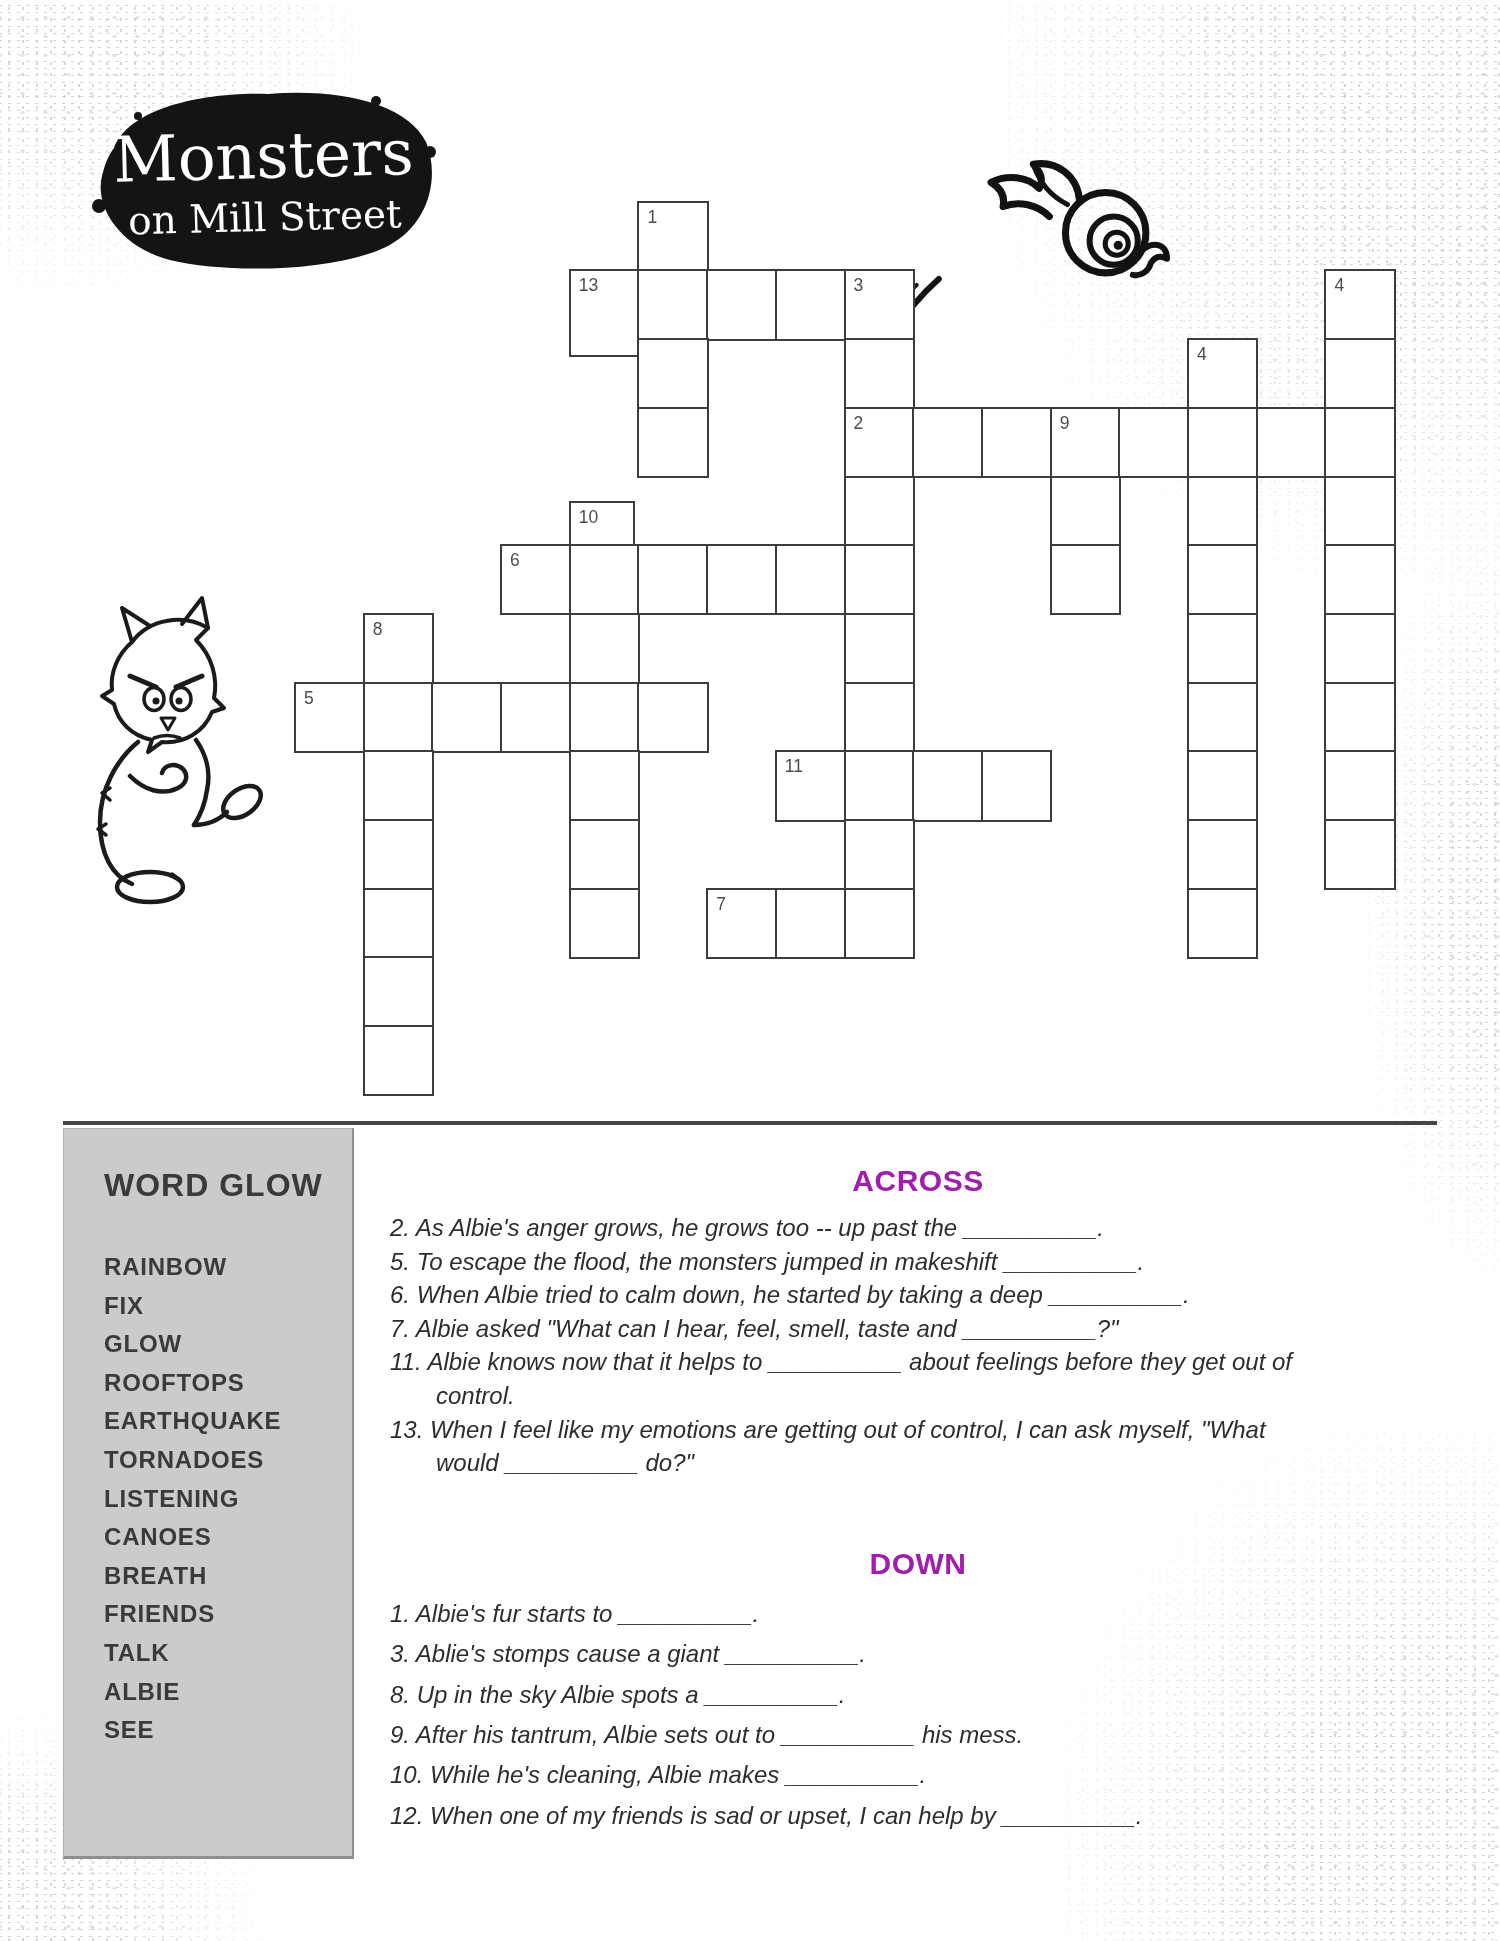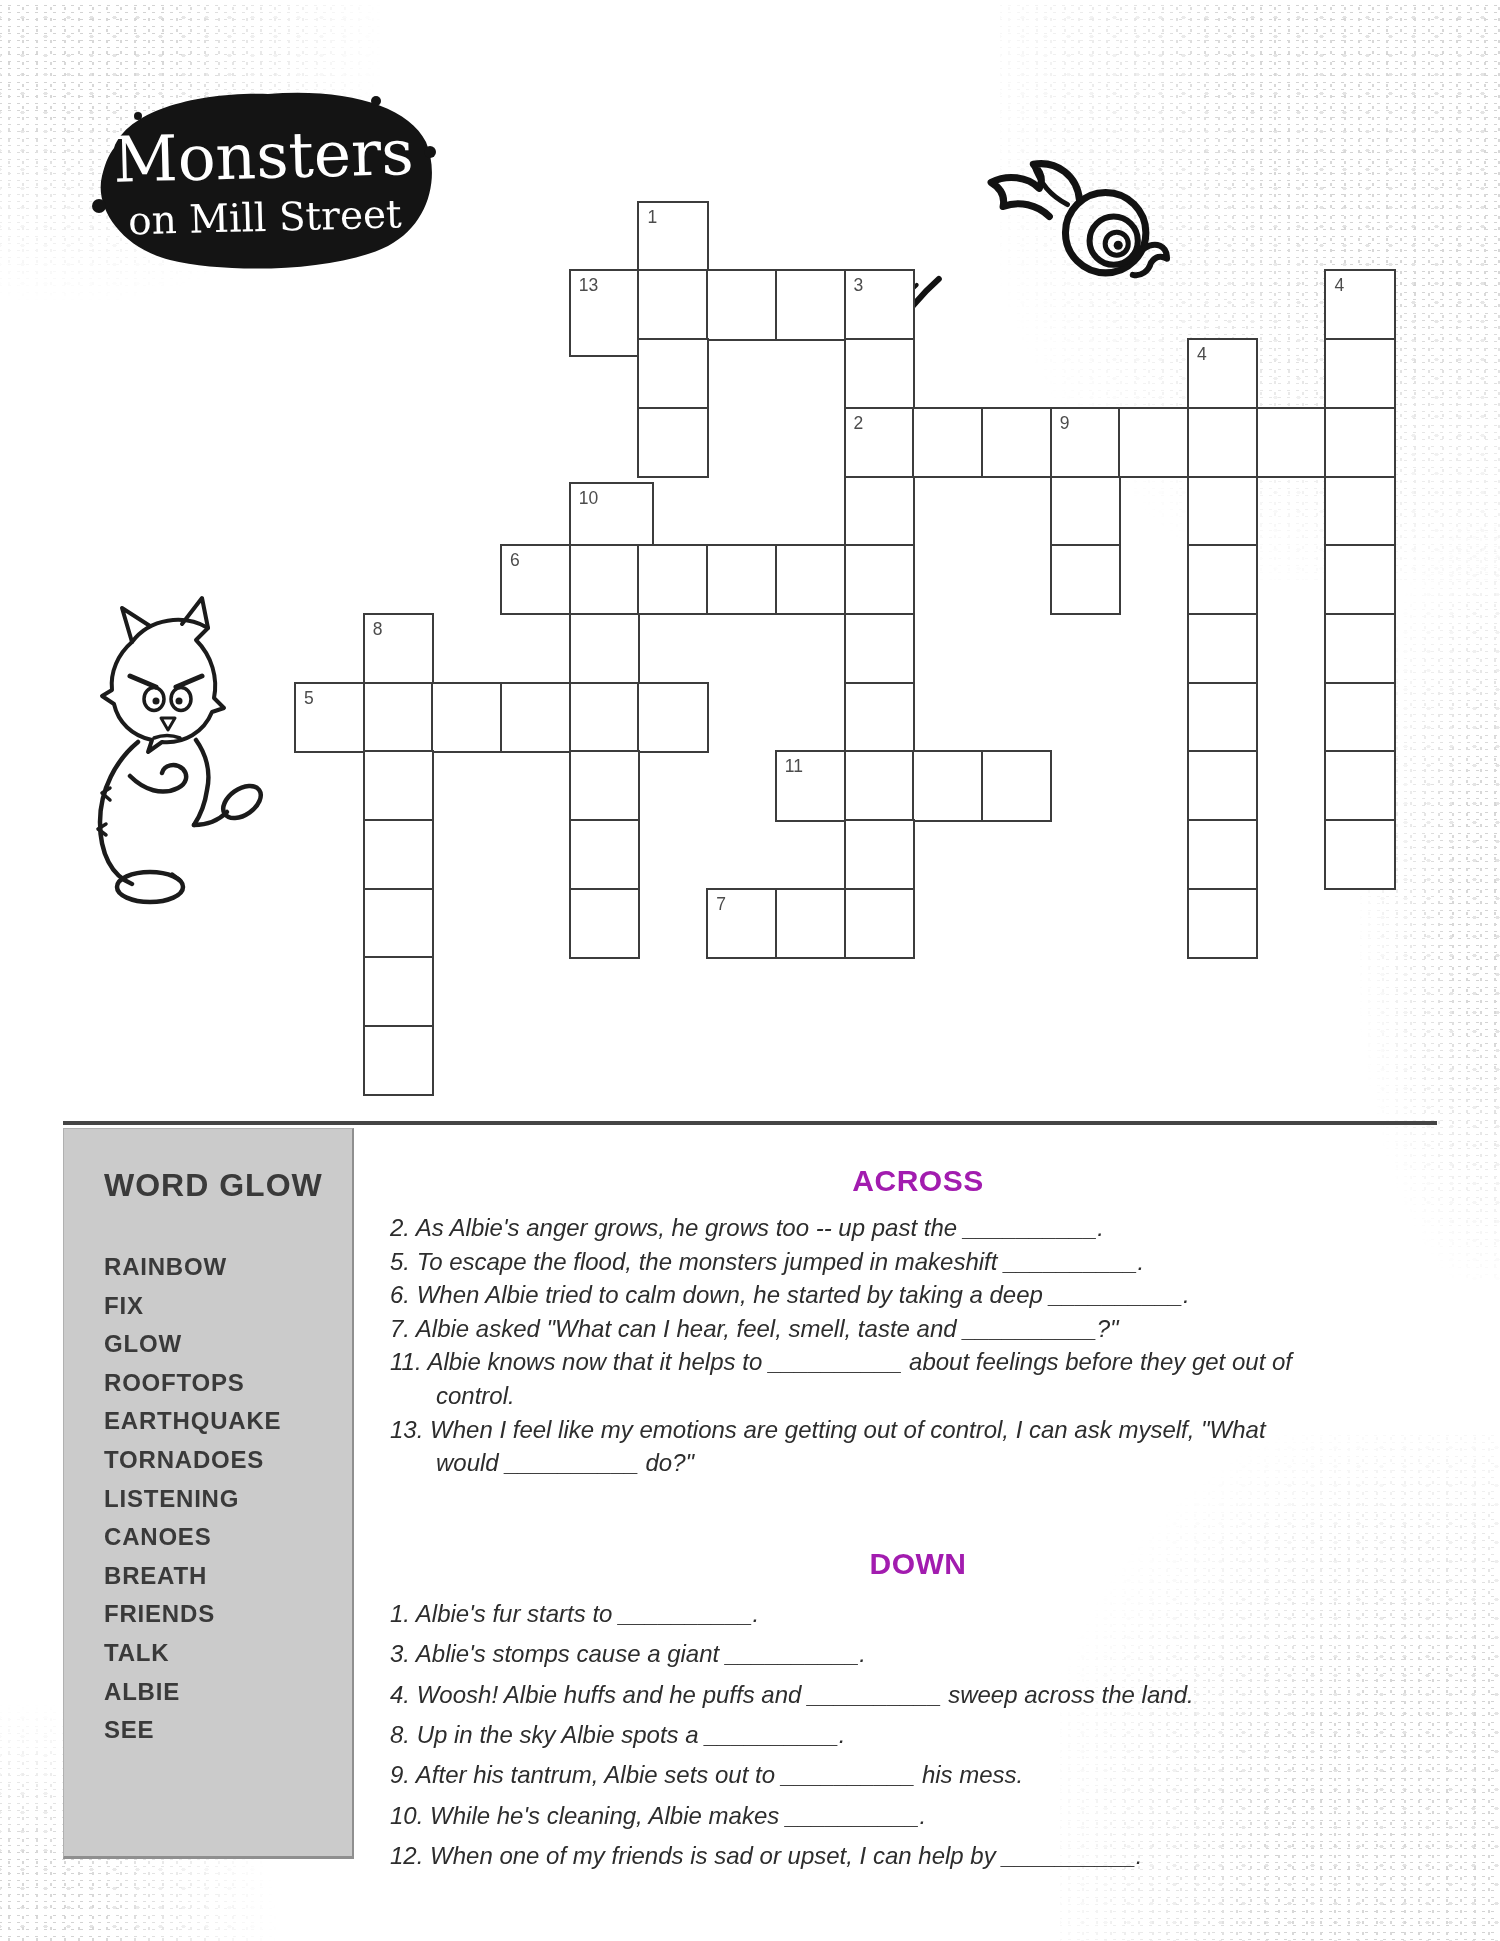--- a/index.html
+++ b/index.html
@@ -176,21 +176,21 @@
       </div>
       <div class="cell" style="left: 912.25px; top: 406.85px; width: 71.2px; height: 71.2px;"></div>
       <div class="cell" style="left: 980.95px; top: 406.85px; width: 71.2px; height: 71.2px;"></div>
       <div class="cell" style="left: 1049.65px; top: 406.85px; width: 71.2px; height: 71.2px;">
         <span class="cellnum">9</span>
       </div>
       <div class="cell" style="left: 1118.35px; top: 406.85px; width: 71.2px; height: 71.2px;"></div>
       <div class="cell" style="left: 1187.05px; top: 406.85px; width: 71.2px; height: 71.2px;"></div>
       <div class="cell" style="left: 1255.75px; top: 406.85px; width: 71.2px; height: 71.2px;"></div>
       <div class="cell" style="left: 1324.45px; top: 406.85px; width: 71.2px; height: 71.2px;"></div>
-      <div class="cell" style="left: 568.75px; top: 482px; width: 85px; height: 71.2px;">
+      <div class="cell" style="left: 568.75px; top: 501px; width: 66px; height: 71.2px;">
         <span class="cellnum">10</span>
       </div>
       <div class="cell" style="left: 843.55px; top: 475.55px; width: 71.2px; height: 71.2px;"></div>
       <div class="cell" style="left: 1049.65px; top: 475.55px; width: 71.2px; height: 71.2px;"></div>
       <div class="cell" style="left: 1187.05px; top: 475.55px; width: 71.2px; height: 71.2px;"></div>
       <div class="cell" style="left: 1324.45px; top: 475.55px; width: 71.2px; height: 71.2px;"></div>
       <div class="cell" style="left: 500.05px; top: 544.25px; width: 71.2px; height: 71.2px;">
         <span class="cellnum">6</span>
       </div>
       <div class="cell" style="left: 568.75px; top: 544.25px; width: 71.2px; height: 71.2px;"></div>
@@ -276,21 +276,20 @@
         <li><span class="cnum">7.</span> <span class="ctext">Albie asked "What can I hear, feel, smell, taste and  __________?"</span></li>
         <li><span class="cnum">11.</span> <span class="ctext">Albie knows now that it helps to __________ about feelings before they get out of
 control.</span></li>
         <li><span class="cnum">13.</span> <span class="ctext">When I feel like my emotions are getting out of control, I can ask myself, "What
 would __________ do?"</span></li>
       </ol>
     <h2 class="clues-header down">DOWN</h2>
     <ol class="clue-list down">
         <li><span class="cnum">1.</span> <span class="ctext">Albie's fur starts to __________.</span></li>
         <li><span class="cnum">3.</span> <span class="ctext">Ablie's stomps cause a giant __________.</span></li>
-        <li><span class="cnum">4.</span> <span class="ctext">Woosh! Albie huffs and he puffs and __________ sweep across the land.</span></li>
         <li><span class="cnum">8.</span> <span class="ctext">Up in the sky Albie spots a __________.</span></li>
         <li><span class="cnum">9.</span> <span class="ctext">After his tantrum, Albie sets out to __________ his mess.</span></li>
         <li><span class="cnum">10.</span> <span class="ctext">While he's cleaning, Albie makes __________.</span></li>
         <li><span class="cnum">12.</span> <span class="ctext">When one of my friends is sad or upset, I can help by __________.</span></li>
       </ol>
   </section>
 
 </div>
 
 </body></html>

